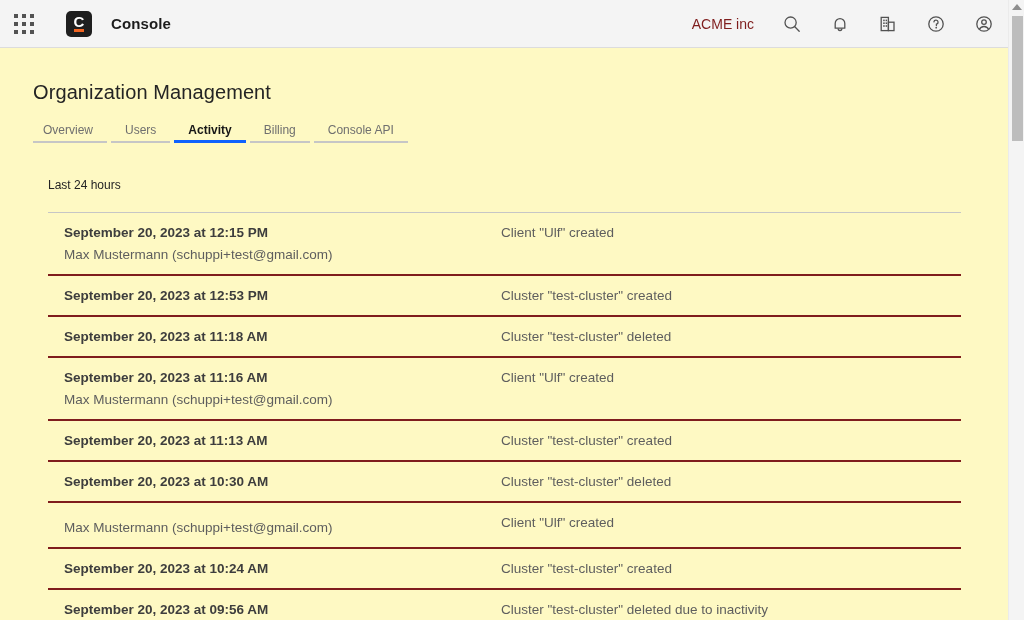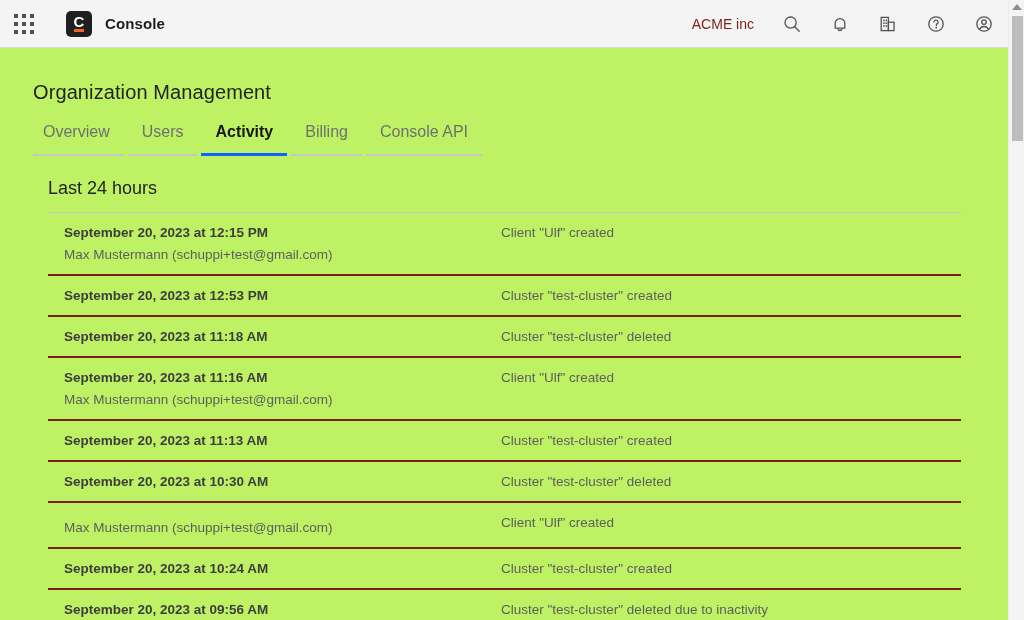--- a/index.html
+++ b/index.html
@@ -84,21 +84,21 @@
   .logo-mark .logo-bar {
     position: absolute;
     bottom: 5px;
     left: 50%;
     transform: translateX(-50%);
     width: 10px;
     height: 3px;
     background: #f26522;
   }
   .brand-name {
-    margin-left: 13px;
+    margin-left: 19px;
     font-size: 15px;
     font-weight: 600;
     color: #1c1c1c;
     letter-spacing: 0.1px;
   }
 
   .header-right {
     margin-left: auto;
     display: flex;
     align-items: center;
@@ -120,21 +120,21 @@
     cursor: pointer;
   }
   .icon-btn svg { display: block; }
 
   
   .content {
     position: absolute;
     top: 48px; left: 0;
     width: 1008px;
     height: 572px;
-    background: #bef264;
+    background: #fef9c3;
   }
 
   .page-title {
     position: absolute;
     left: 33px;
     top: 33px;
     font-size: 20px;
     font-weight: 400;
     color: #242424;
     letter-spacing: 0.1px;
@@ -143,22 +143,22 @@
   
   .tabs {
     position: absolute;
     left: 33px;
     top: 75px;
     display: flex;
     align-items: flex-end;
   }
   .tab {
     position: relative;
-    padding: 0 16px 15px 16px;
-    font-size: 16px;
+    padding: 0 16px 6px 16px;
+    font-size: 12px;
     color: #6f6f6f;
     cursor: pointer;
     white-space: nowrap;
   }
   .tab:first-child { padding-left: 10px; }
   .tab .tab-underline {
     position: absolute;
     left: 2px; right: 2px;
     bottom: 0;
     height: 2px;
@@ -172,21 +172,21 @@
   .tab.active .tab-underline {
     background: #0f62fe;
     height: 3px;
   }
 
   
   .section-title {
     position: absolute;
     left: 48px;
     top: 130px;
-    font-size: 18px;
+    font-size: 12px;
     font-weight: 400;
     color: #242424;
   }
 
   .activity-list {
     position: absolute;
     left: 48px;
     top: 164px;
     width: 913px;
     border-top: 1px solid #c6c6c6;

